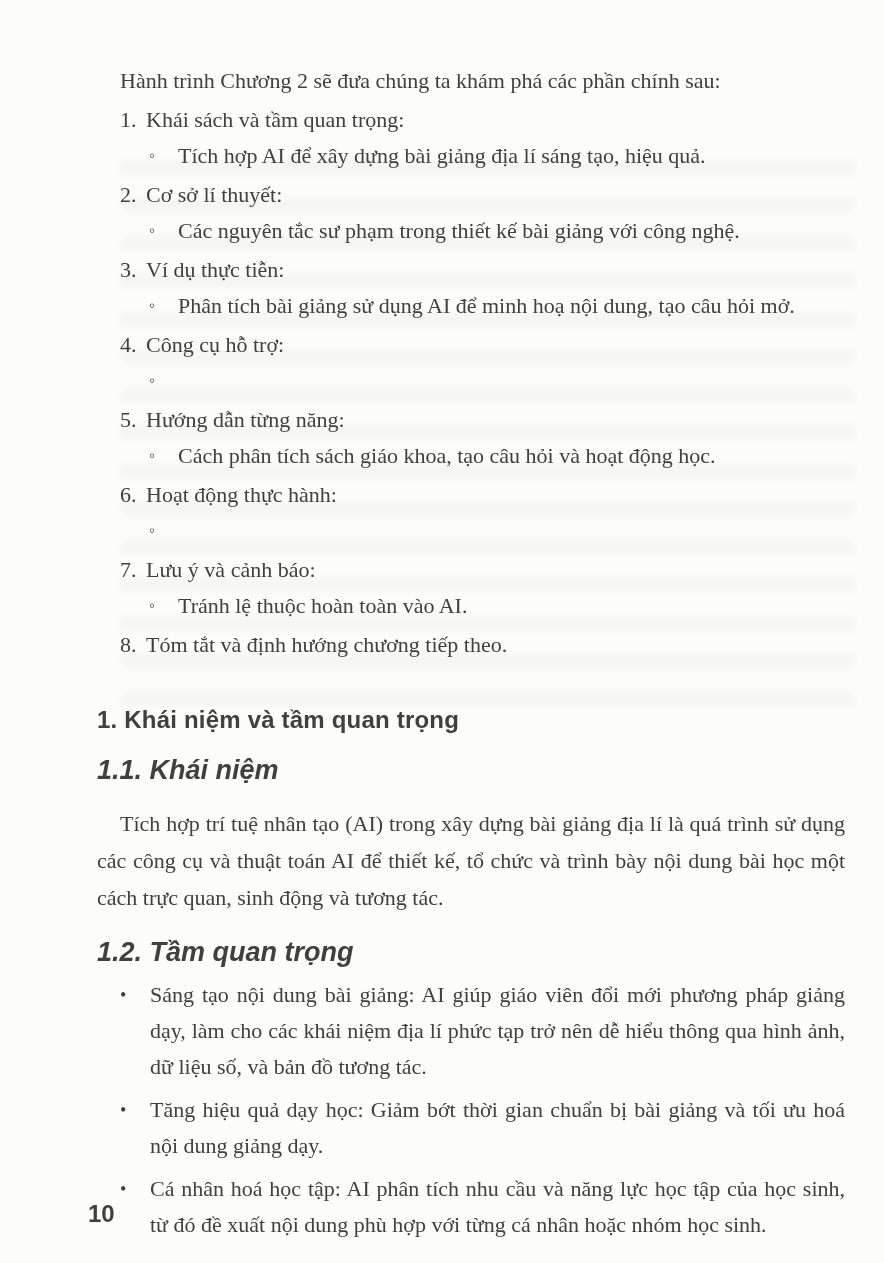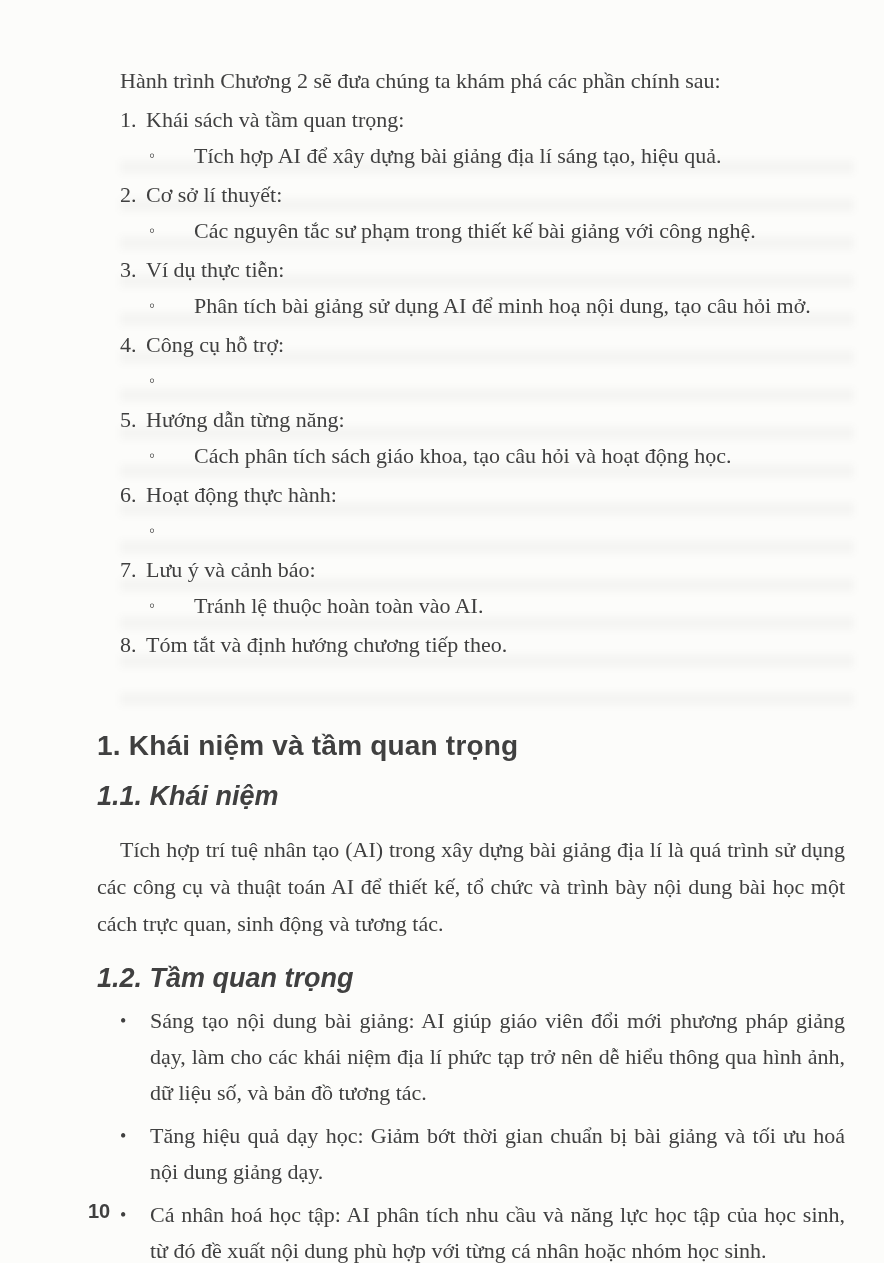--- a/index.html
+++ b/index.html
@@ -53,27 +53,27 @@
   .o-sub {
     display: flex;
     padding-left: 52px;
     margin-top: 2px;
   }
   .o-sub-marker {
     flex: 0 0 29px;
     font-size: 17px;
     line-height: 34px;
   }
-  .o-sub-text { flex: 1; margin-left: 16px; }
+  .o-sub-text { flex: 1; }
   
   .sec-heading {
-    margin: 70px 0 0 0;
+    margin: 44px 0 0 0;
     font-family: "Liberation Sans", "DejaVu Sans", sans-serif;
     font-weight: bold;
-    font-size: 28px;
+    font-size: 24px;
     line-height: 28px;
     letter-spacing: 0.2px;
   }
   .subsec-heading {
     margin: 24px 0 0 0;
     font-family: "Liberation Sans", "DejaVu Sans", sans-serif;
     font-weight: bold;
     font-style: italic;
     font-size: 27px;
     line-height: 24px;
@@ -100,21 +100,21 @@
     flex: 1;
     text-align: justify;
     line-height: 36px;
   }
   .page-number {
     position: absolute;
     left: 88px;
     top: 1200px;
     font-family: "Liberation Sans", "DejaVu Sans", sans-serif;
     font-weight: bold;
-    font-size: 20px;
+    font-size: 24px;
   }
 </style>
 </head>
 <body>
 
 <div class="page">
   <div class="content">
 
     <p class="intro">Hành trình Chương 2 sẽ đưa chúng ta khám phá các phần chính sau:</p>
 

